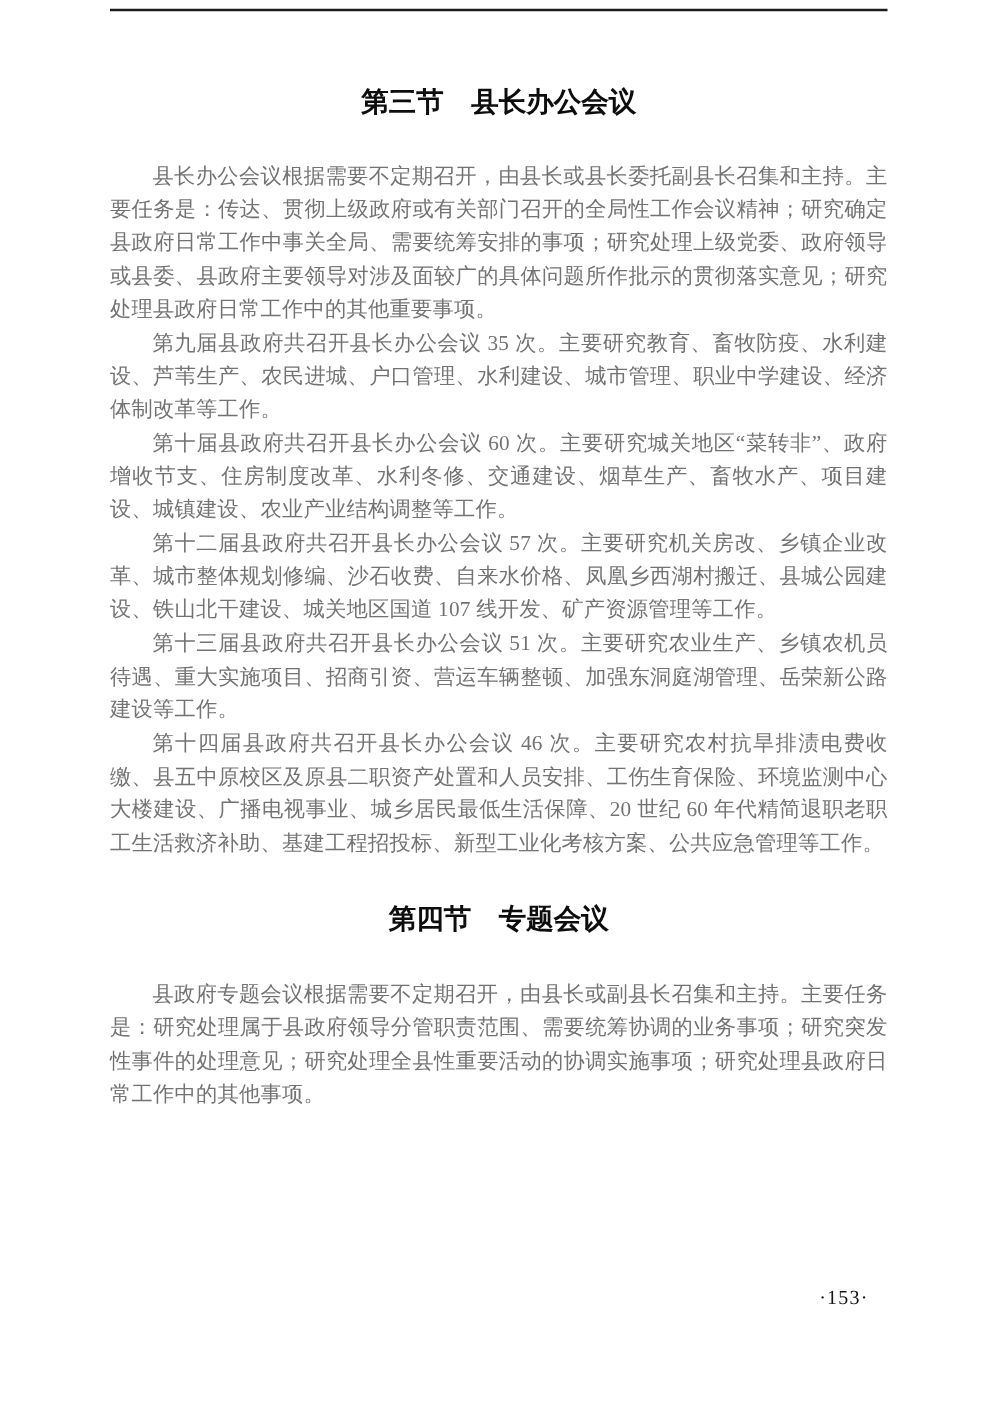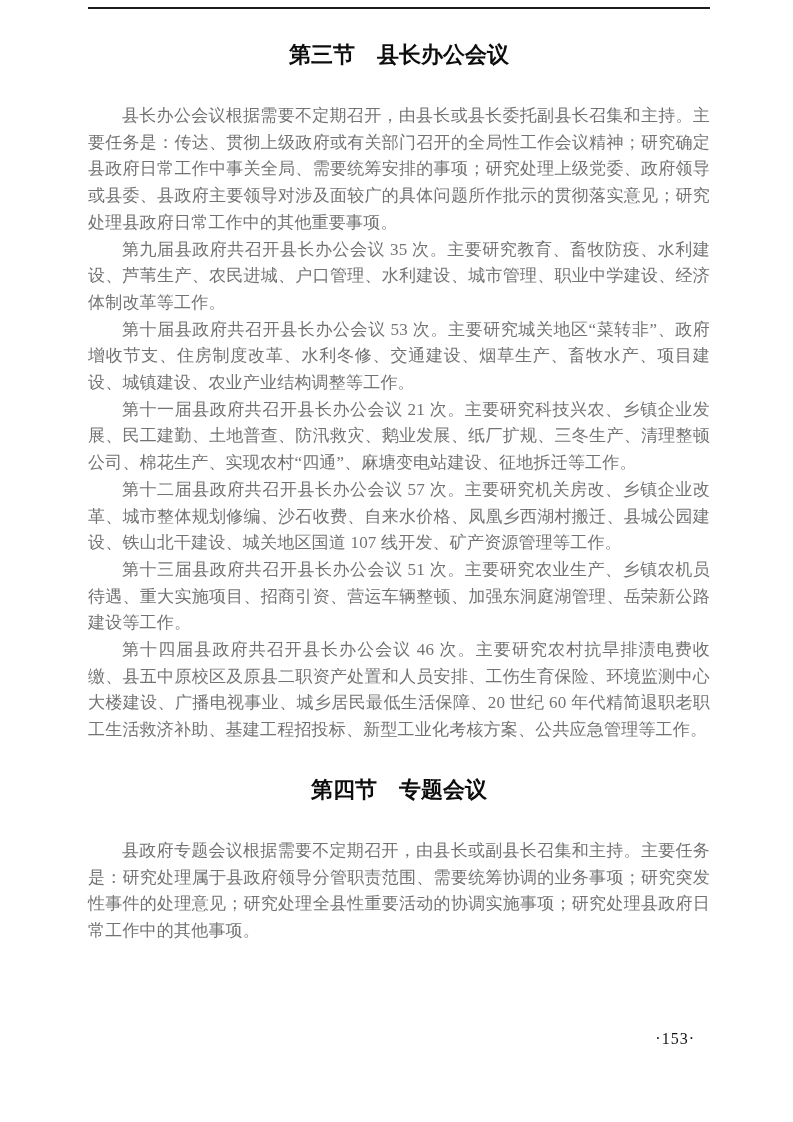--- a/index.html
+++ b/index.html
@@ -39,21 +39,21 @@
     height: 0;
   }
   .section-title {
     font-family: "Liberation Sans", "DejaVu Sans", sans-serif;
     font-weight: 700;
     font-size: 22px;
     line-height: 30px;
     text-align: center;
     color: #0d0d0d;
   }
-  .section-title.first { margin-top: 33px; margin-bottom: 31px; font-family: Liberation Mono, monospace; }
+  .section-title.first { margin-top: 58px; margin-bottom: 31px; }
   .section-title.second { margin-top: 31px; margin-bottom: 33px; }
   .body-para {
     font-size: 17px;
     line-height: 26.7px;
     text-align: justify;
     text-justify: inter-character;
     text-indent: 2em;
     color: #737373;
     letter-spacing: 0.2px;
   }
@@ -72,22 +72,21 @@
 
 <div class="page">
   <div class="text-col">
 
     <hr class="head-rule">
 
     <h2 class="section-title first">第三节　县长办公会议</h2>
 
     <p class="body-para">县长办公会议根据需要不定期召开，由县长或县长委托副县长召集和主持。主要任务是：传达、贯彻上级政府或有关部门召开的全局性工作会议精神；研究确定县政府日常工作中事关全局、需要统筹安排的事项；研究处理上级党委、政府领导或县委、县政府主要领导对涉及面较广的具体问题所作批示的贯彻落实意见；研究处理县政府日常工作中的其他重要事项。</p>
     <p class="body-para">第九届县政府共召开县长办公会议 35 次。主要研究教育、畜牧防疫、水利建设、芦苇生产、农民进城、户口管理、水利建设、城市管理、职业中学建设、经济体制改革等工作。</p>
-    <p class="body-para">第十届县政府共召开县长办公会议 53 次。主要研究城关地区“菜转非”、政府增收节支、住房制度改革、水利冬修、交通建设、烟草生产、畜牧水产、项目建设、城镇建设、农业产业结构调整等工作。</p>
-    <p class="body-para">第十一届县政府共召开县长办公会议 21 次。主要研究科技兴农、乡镇企业发展、民工建勤、土地普查、防汛救灾、鹅业发展、纸厂扩规、三冬生产、清理整顿公司、棉花生产、实现农村“四通”、麻塘变电站建设、征地拆迁等工作。</p>
+    <p class="body-para">第十届县政府共召开县长办公会议 60 次。主要研究城关地区“菜转非”、政府增收节支、住房制度改革、水利冬修、交通建设、烟草生产、畜牧水产、项目建设、城镇建设、农业产业结构调整等工作。</p>
     <p class="body-para">第十二届县政府共召开县长办公会议 57 次。主要研究机关房改、乡镇企业改革、城市整体规划修编、沙石收费、自来水价格、凤凰乡西湖村搬迁、县城公园建设、铁山北干建设、城关地区国道 107 线开发、矿产资源管理等工作。</p>
     <p class="body-para">第十三届县政府共召开县长办公会议 51 次。主要研究农业生产、乡镇农机员待遇、重大实施项目、招商引资、营运车辆整顿、加强东洞庭湖管理、岳荣新公路建设等工作。</p>
     <p class="body-para">第十四届县政府共召开县长办公会议 46 次。主要研究农村抗旱排渍电费收缴、县五中原校区及原县二职资产处置和人员安排、工伤生育保险、环境监测中心大楼建设、广播电视事业、城乡居民最低生活保障、20 世纪 60 年代精简退职老职工生活救济补助、基建工程招投标、新型工业化考核方案、公共应急管理等工作。</p>
 
     <h2 class="section-title second">第四节　专题会议</h2>
 
     <p class="body-para">县政府专题会议根据需要不定期召开，由县长或副县长召集和主持。主要任务是：研究处理属于县政府领导分管职责范围、需要统筹协调的业务事项；研究突发性事件的处理意见；研究处理全县性重要活动的协调实施事项；研究处理县政府日常工作中的其他事项。</p>
 
   </div>
 

